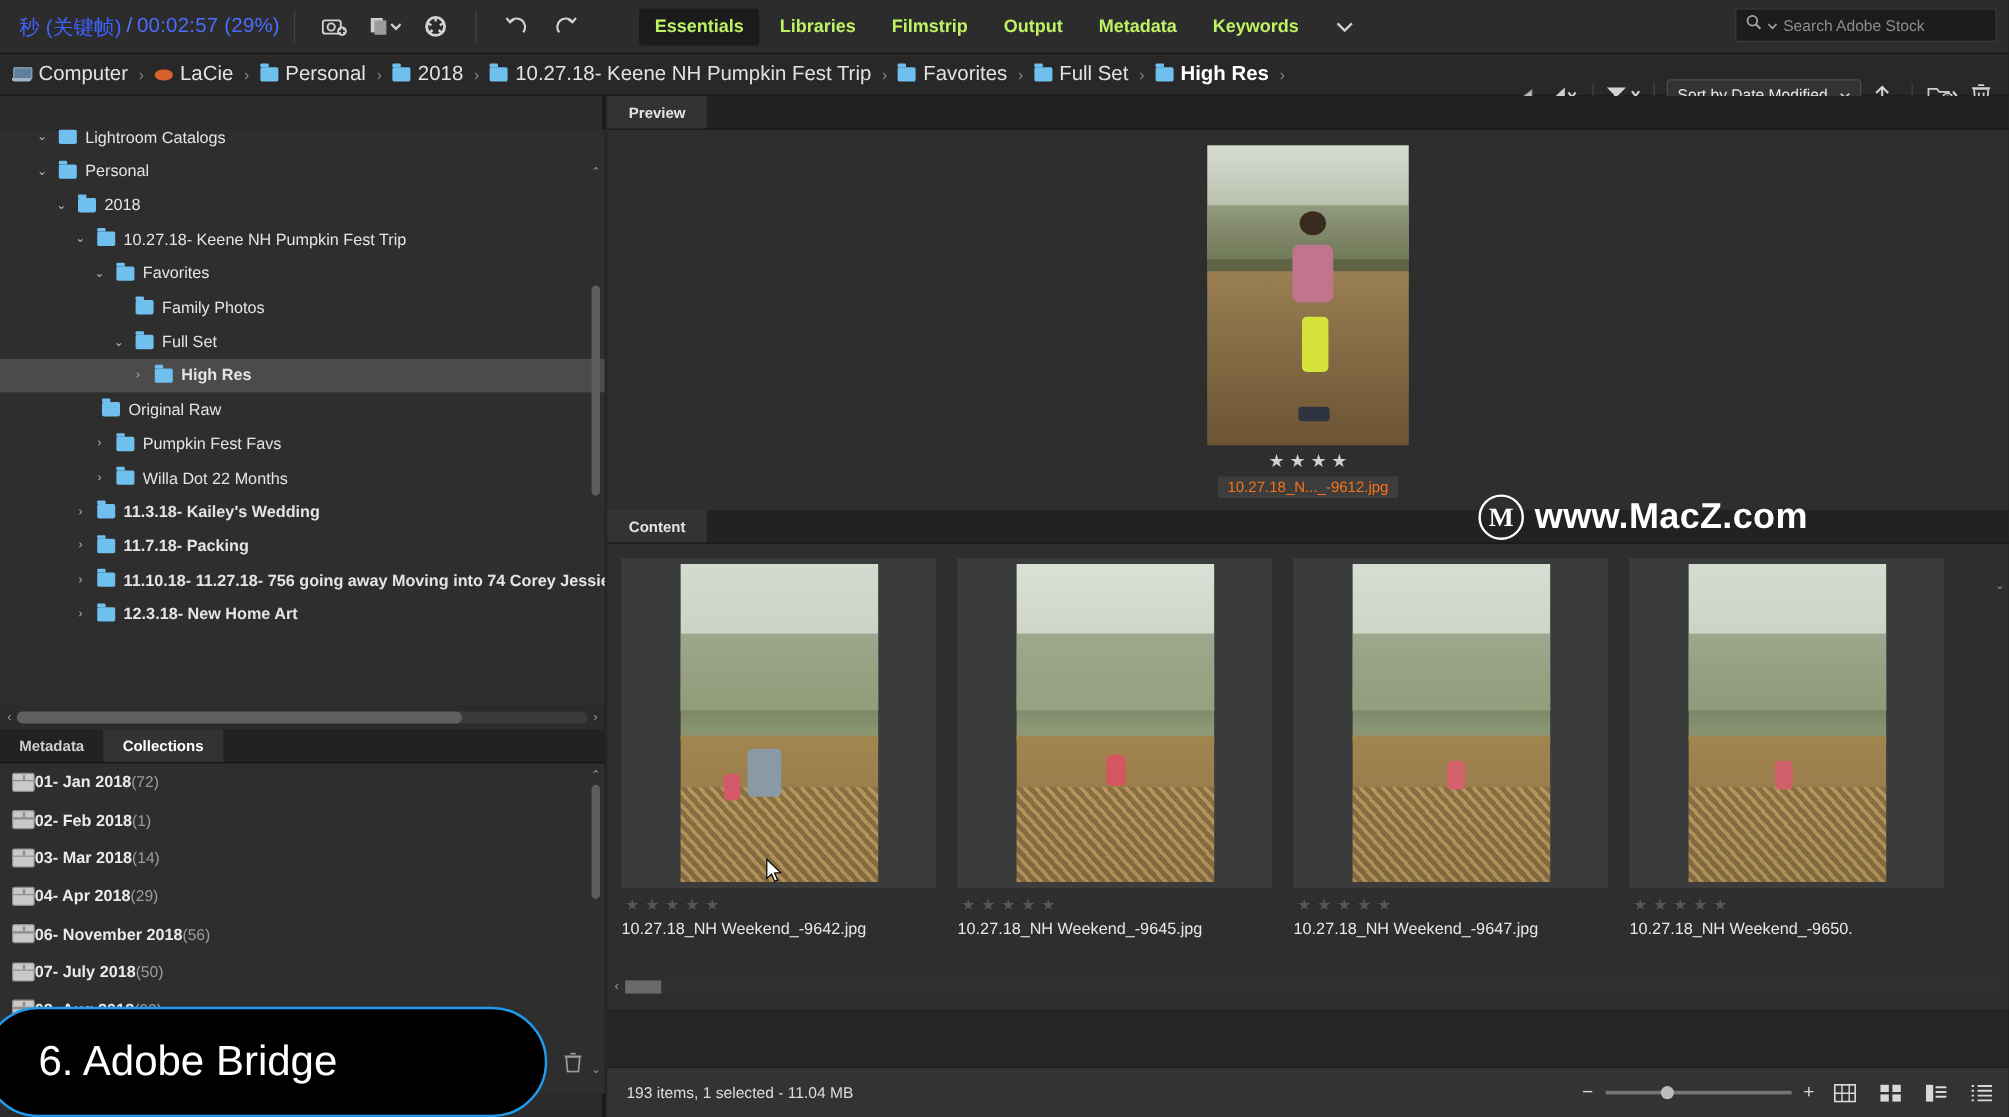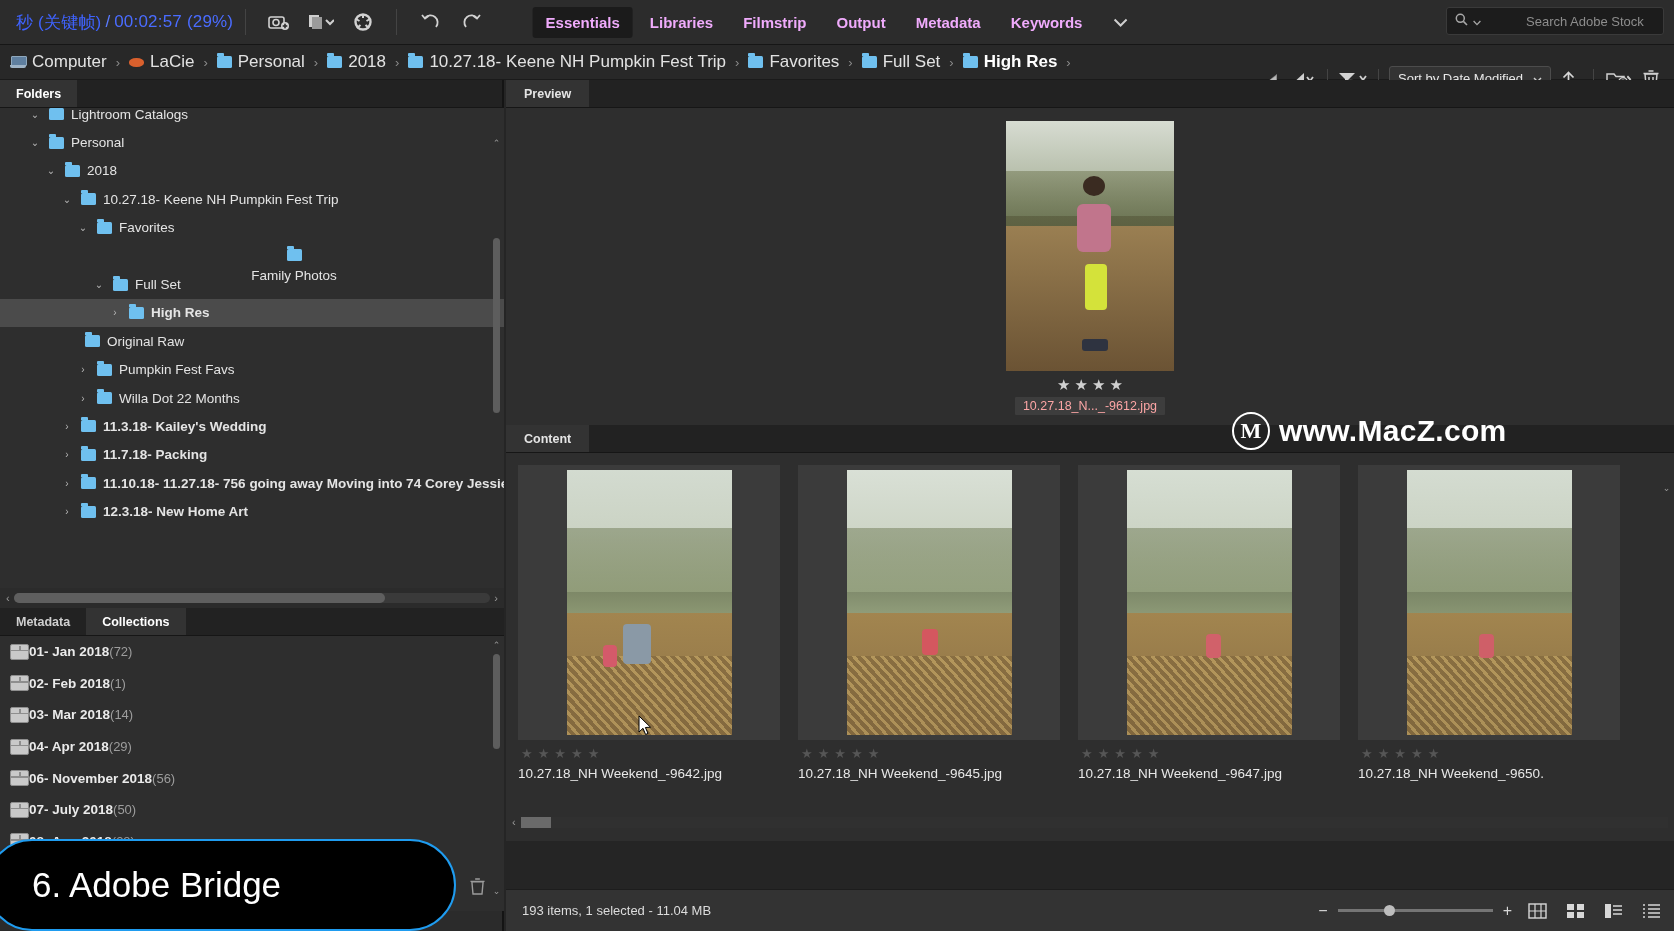--- a/index.html
+++ b/index.html
@@ -28,34 +28,34 @@
     display: flex; align-items: center; justify-content: center;
     color: #cfcfcf; cursor: pointer;
   }
   .tb-icon svg { display: block; }
 
   .workspaces {
     position: absolute; left: 50%; transform: translateX(-50%);
     display: flex; align-items: center; gap: 4px;
   }
   .ws-item {
-    font-size: 15px; font-weight: bold; color: #f0abfc;
+    font-size: 15px; font-weight: bold; color: #bef264;
     padding: 7px 13px; border-radius: 3px; cursor: pointer; white-space: nowrap;
   }
   .ws-item.active { background: #1b1b1b; }
   .ws-caret { padding: 6px 14px; color: #cfcfcf; cursor: pointer; display:flex; align-items:center;}
 
   .search-box {
     position: absolute; right: 10px; top: 7px;
     width: 218px; height: 28px; background: #1c1c1c; border: 1px solid #3a3a3a;
     border-radius: 3px; display: flex; align-items: center; padding: 0 8px; gap: 5px;
   }
   .search-box input {
     background: transparent; border: none; outline: none;
-    color: #7dd3fc; font-size: 13px; font-family: "Liberation Sans", sans-serif; width: 100%; margin-left: 40px;
+    color: #7dd3fc; font-size: 13px; font-family: "Liberation Sans", sans-serif; width: 100%;
   }
   .search-box input::placeholder { color: #8d8d8d; }
 
   
   .pathbar {
     position: absolute; left: 0; top: 45px; width: 1674px; height: 35px;
     background: #282828; border-bottom: 1px solid #1a1a1a;
     display: flex; align-items: center; padding: 0 6px;
   }
   .crumb { display: flex; align-items: center; gap: 6px; padding: 2px 4px; cursor: pointer; }
@@ -172,21 +172,21 @@
     display: flex; flex-direction: column; align-items: center; padding-top: 13px;
   }
   .preview-img {
     width: 168px; height: 250px; position: relative; overflow: hidden;
     background: linear-gradient(#6c6a53, #584f3c);
   }
   .stars { display: flex; gap: 4px; margin-top: 6px; }
   .star { color: #d0d0d0; font-size: 15px; line-height: 1; }
   .preview-name {
     margin-top: 5px; background: #3d3d3d; padding: 2px 8px;
-    font-size: 12.5px; color: #fca5a5; border-radius: 1px;
+    font-size: 12.5px; color: #f97316; border-radius: 1px;
   }
 
   .content-body { position: absolute; left: 0; top: 28px; width: 1168px; height: 388px; }
   .thumb-grid { position: absolute; left: 12px; top: 12px; display: flex; gap: 18px; }
   .thumb-cell { width: 262px; }
   .thumb-frame {
     width: 262px; height: 275px; background: #3b3b3b;
     display: flex; align-items: center; justify-content: center; overflow: hidden; cursor: pointer;
   }
   .thumb-img { width: 165px; height: 265px; position: relative; overflow: hidden; }
@@ -415,25 +415,20 @@
       <div class="pr-icon">
         <svg width="16" height="18" viewBox="0 0 16 18">
             <path d="M2 4 L14 4 L12.8 17 L3.2 17 Z" fill="none" stroke="#cfcfcf" stroke-width="1.5"></path>
             <path d="M0.5 3.5 L15.5 3.5 M5.5 1 L10.5 1 M6 7 L6 14 M10 7 L10 14" stroke="#cfcfcf" stroke-width="1.5"></path>
           </svg>
       </div>
     </div>
   </div>
 
   <div class="left-panel">
-    <div class="panel-tabs">
-      <div class="panel-tab active">
-        <span>Folders</span>
-      </div>
-    </div>
 
     <div class="folders-pane">
       <div id="tree-rows" style="margin-top:-8px">
           <div class="tree-row" style="padding-left: 28px;">
             <span class="tw">⌄</span>
             <span class="folder-ico"></span>
             <span class="tree-label">Lightroom Catalogs</span>
           </div>
           <div class="tree-row" style="padding-left: 28px;">
             <span class="tw">⌄</span>
@@ -448,21 +443,21 @@
           <div class="tree-row" style="padding-left: 60px;">
             <span class="tw">⌄</span>
             <span class="folder-ico"></span>
             <span class="tree-label">10.27.18- Keene NH Pumpkin Fest Trip</span>
           </div>
           <div class="tree-row" style="padding-left: 76px;">
             <span class="tw">⌄</span>
             <span class="folder-ico"></span>
             <span class="tree-label">Favorites</span>
           </div>
-          <div class="tree-row" style="padding-left: 92px; flex-direction: column;">
+          <div class="tree-row" style="padding-left: 92px;">
             <span class="tw"></span>
             <span class="folder-ico"></span>
             <span class="tree-label">Family Photos</span>
           </div>
           <div class="tree-row" style="padding-left: 92px;">
             <span class="tw">⌄</span>
             <span class="folder-ico"></span>
             <span class="tree-label">Full Set</span>
           </div>
           <div class="tree-row selected" style="padding-left: 108px;">

